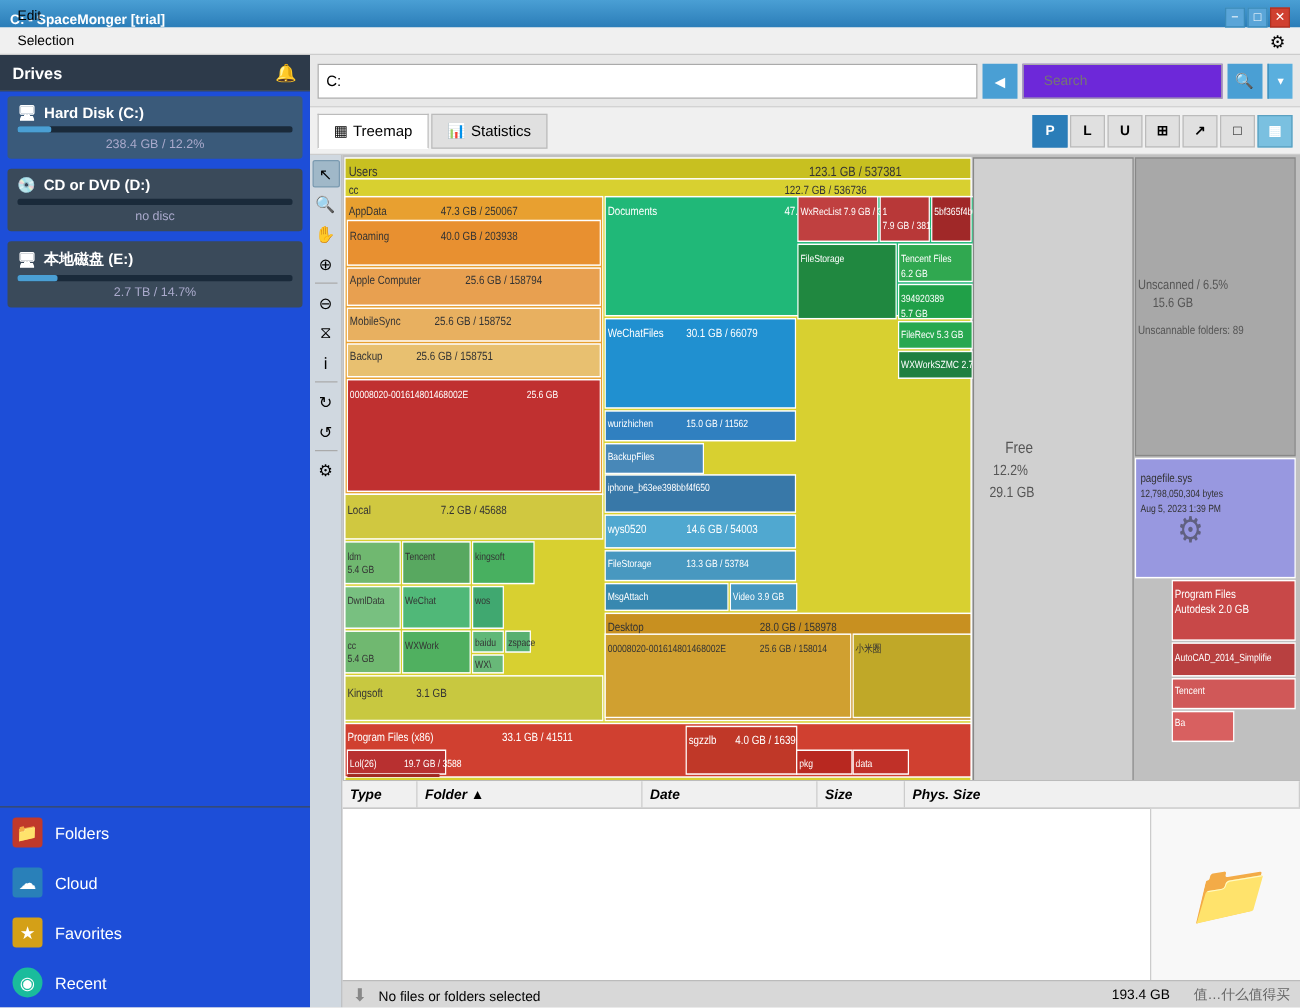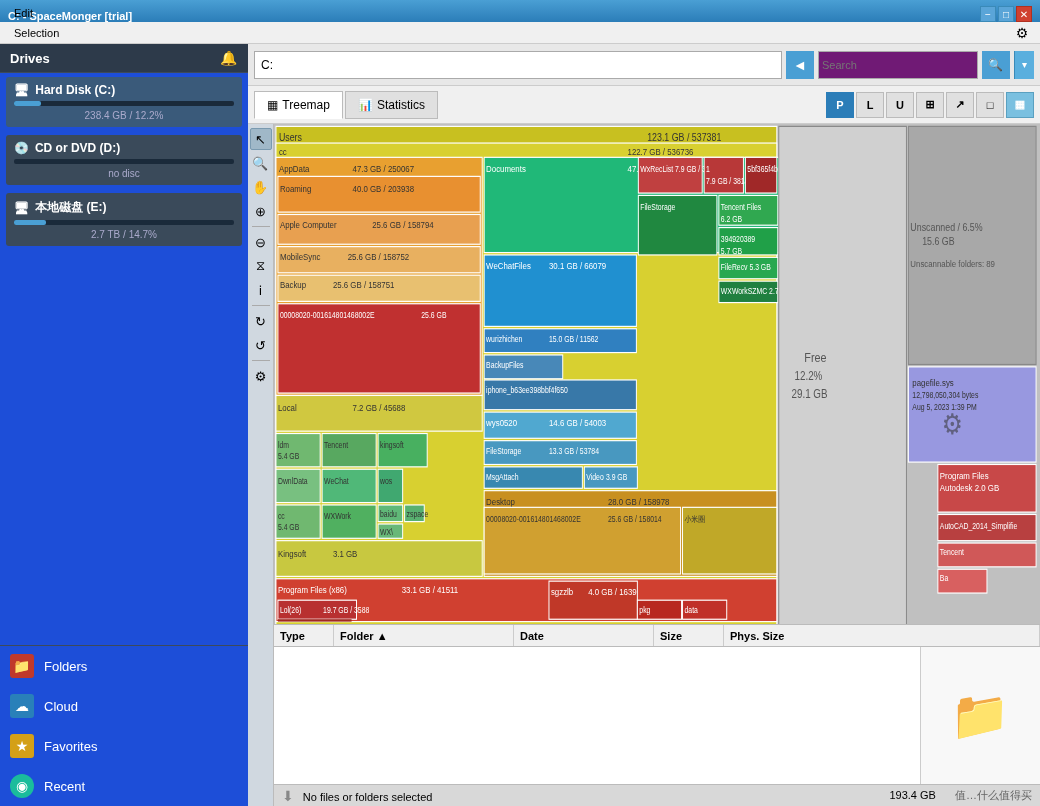--- a/index.html
+++ b/index.html
@@ -136,23 +136,23 @@
       background: #4a9fd4;
       border: none;
       color: white;
       font-size: 14px;
       cursor: pointer;
       display: flex; align-items: center; justify-content: center;
     }
     .search-input {
       width: 160px; height: 28px;
       border: 1px solid #aaa;
-      padding: 2px 3px;
+      padding: 2px 16px;
       font-size: 11px;
-      background: #701a75;
+      background: #6d28d9;
       color: #aaa;
     }
     .search-btn {
       width: 28px; height: 28px;
       background: #4a9fd4;
       border: none;
       color: white;
       font-size: 12px;
       cursor: pointer;
       display: flex; align-items: center; justify-content: center;
@@ -231,20 +231,21 @@
       background: #c0c0c0;
     }
 
     
     .file-list-area {
       height: 160px;
       border-top: 1px solid #bbb;
       display: flex;
       flex-direction: column;
       background: white;
+      font-style: italic;
     }
     .file-list-header {
       display: flex;
       background: #f0f0f0;
       border-bottom: 1px solid #bbb;
       height: 22px;
     }
     .file-col-header {
       padding: 2px 6px;
       font-size: 11px;

